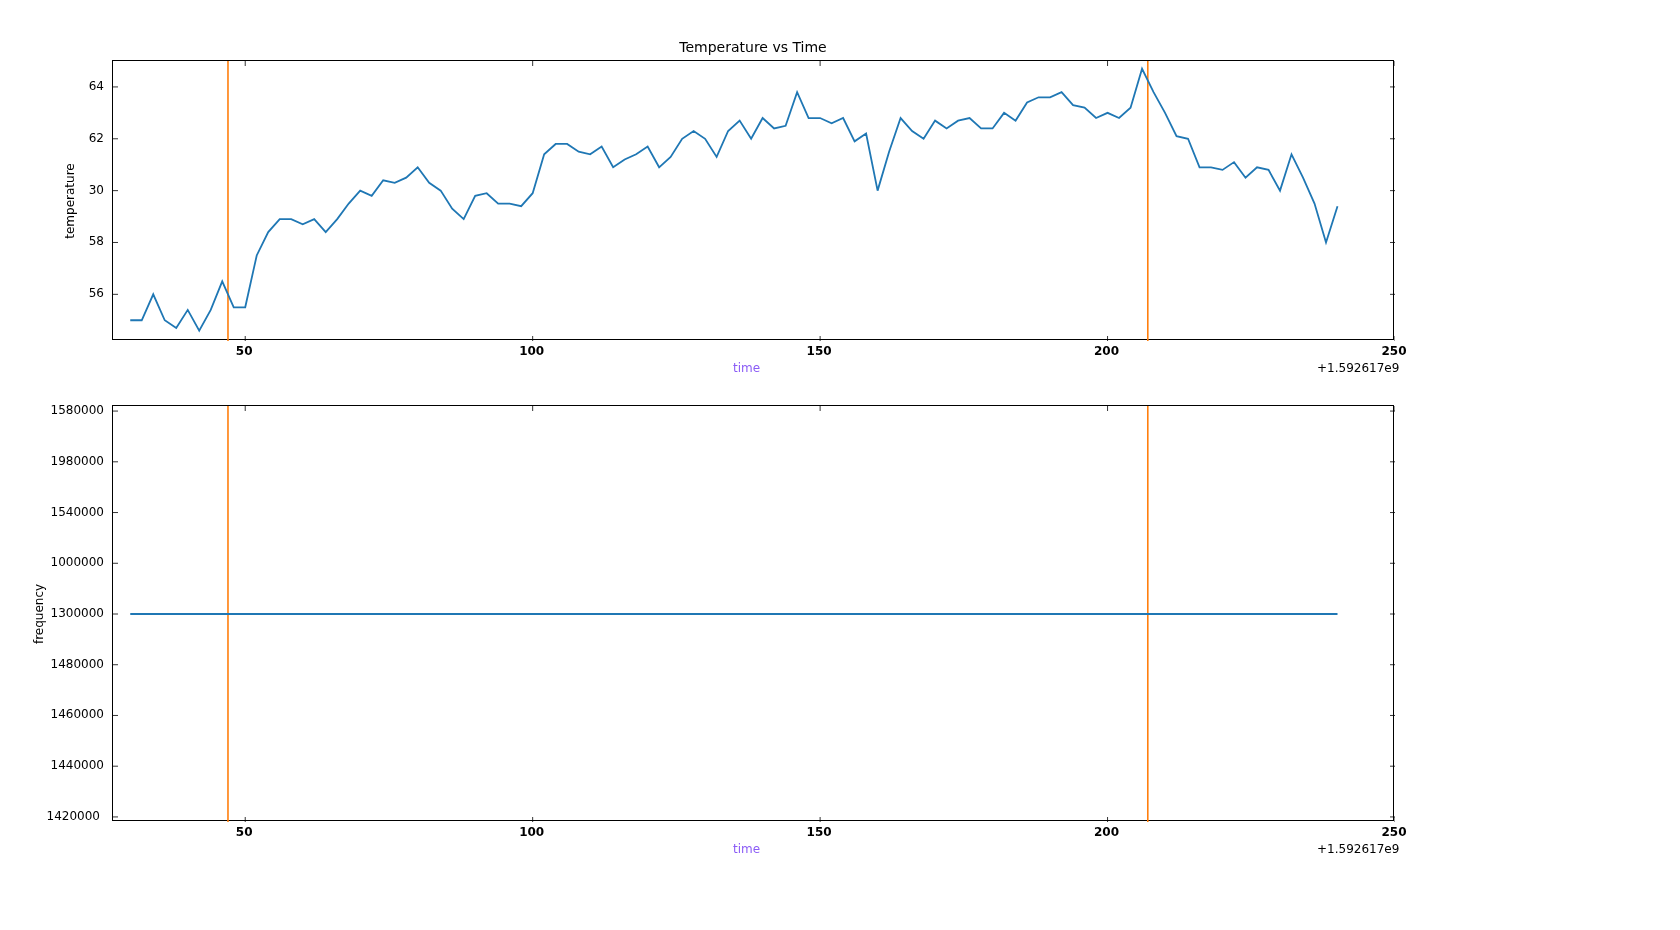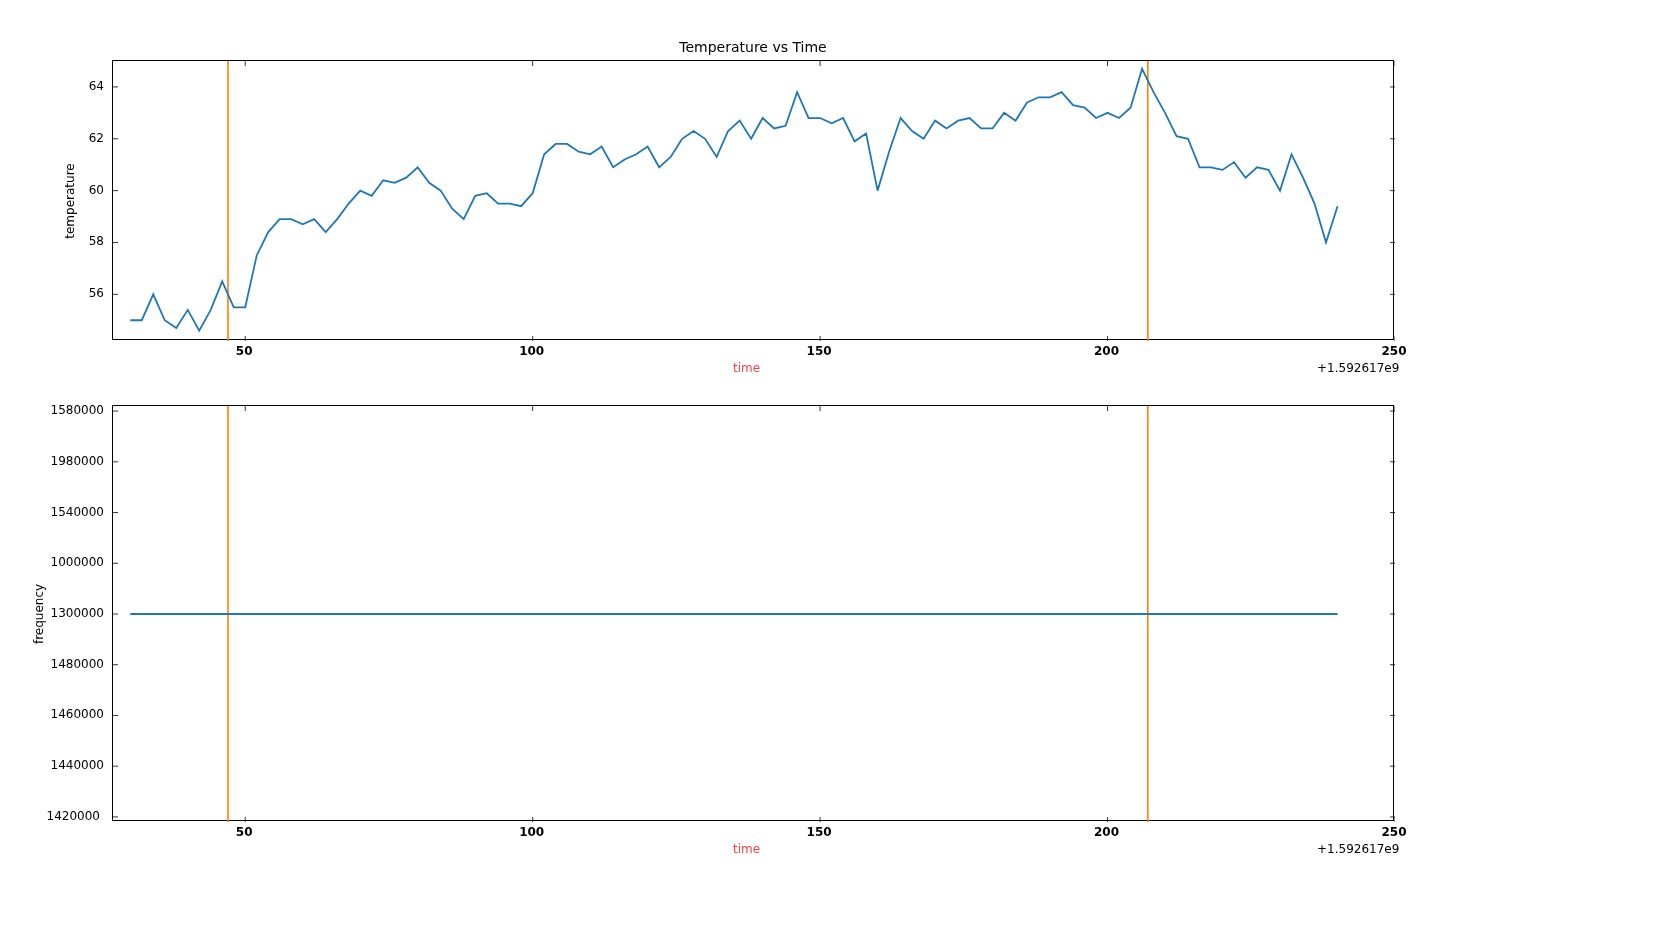--- a/index.html
+++ b/index.html
@@ -31,21 +31,21 @@
     transform: rotate(-90deg);
     transform-origin: center;
     font-size: 12px;
     white-space: nowrap;
     color: #000;
   }
   .xlabel {
     position: absolute;
     font-size: 12px;
     white-space: nowrap;
-    color: #ef4444;
+    color: #8b5cf6;
   }
   .offset-text {
     position: absolute;
     font-size: 12px;
     color: #000;
   }
   .xtick, .ytick {
     position: absolute;
     font-size: 12px;
     color: #000;
@@ -100,21 +100,21 @@
       <div class="xtick" style="left: 1394px; top: 344px;">250</div>
     </div>
 <div id="plot1-yticks">
       <div class="ytick" style="left: 104px; top: 293.333px; width: 0px;">
         <span style="position: absolute; right: 0px; transform: translateY(-50%);">56</span>
       </div>
       <div class="ytick" style="left: 104px; top: 241.481px; width: 0px;">
         <span style="position: absolute; right: 0px; transform: translateY(-50%);">58</span>
       </div>
       <div class="ytick" style="left: 104px; top: 189.63px; width: 0px;">
-        <span style="position: absolute; right: 0px; transform: translateY(-50%);">60</span>
+        <span style="position: absolute; right: 0px; transform: translateY(-50%);">30</span>
       </div>
       <div class="ytick" style="left: 104px; top: 137.778px; width: 0px;">
         <span style="position: absolute; right: 0px; transform: translateY(-50%);">62</span>
       </div>
       <div class="ytick" style="left: 104px; top: 85.9259px; width: 0px;">
         <span style="position: absolute; right: 0px; transform: translateY(-50%);">64</span>
       </div>
     </div>
 <div class="xlabel" style="left:733px; top:361px;">time</div>
 <div class="offset-text" style="left:1317px; top:361px;">+1.592617e9</div>

